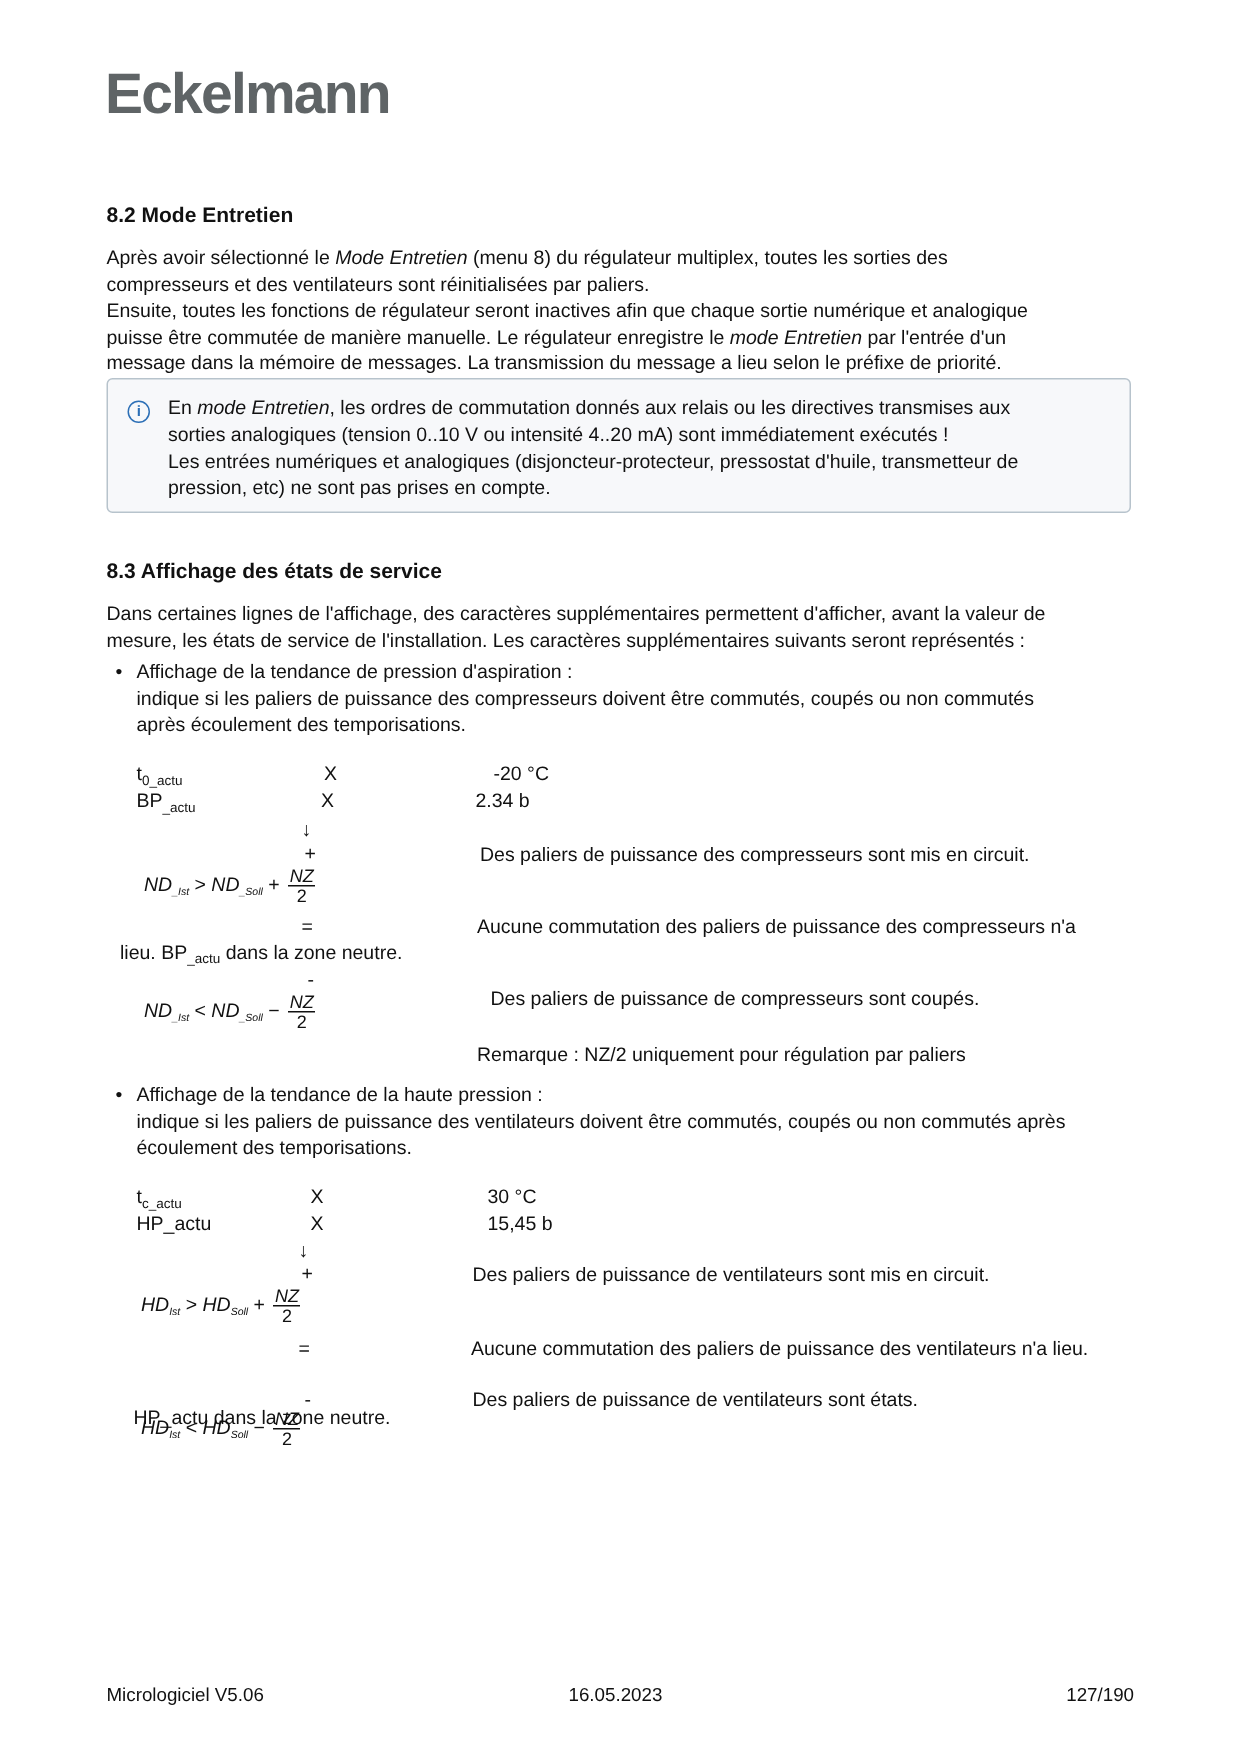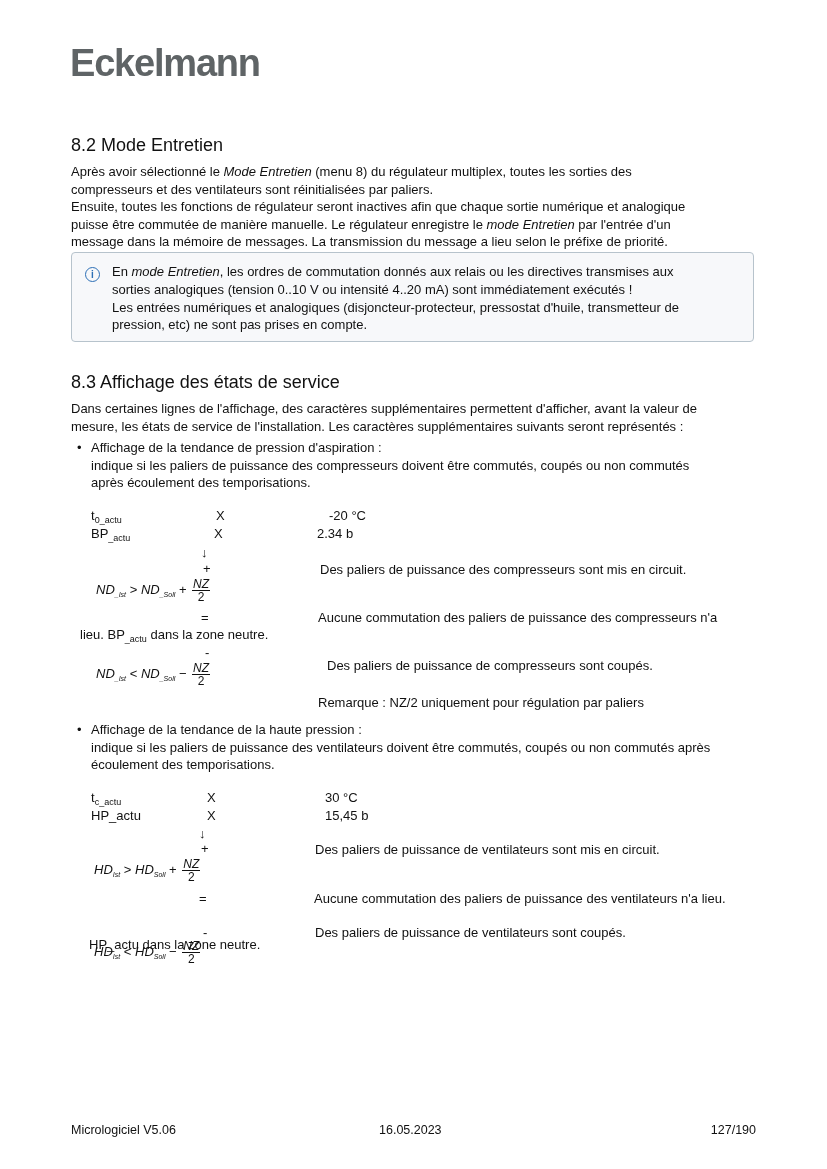--- a/index.html
+++ b/index.html
@@ -1,19 +1,19 @@
 <!DOCTYPE html>
 <html><head>
 <meta charset="utf-8">
 <style>
   html, body { margin:0; padding:0; background:#fff; }
   body { width:827px; height:1169px; position:relative; font-family:"Liberation Sans", sans-serif; color:#111; overflow:hidden; }
   .abs { position:absolute; }
   .logo { left:70px; top:42px; font-family:"Liberation Sans", sans-serif; font-weight:bold; font-size:38px; color:#5f6466; letter-spacing:-1.2px; }
-  h2 { margin:0; font-size:18px; font-weight:normal; }
+  h2 { margin:0; font-size:14px; font-weight:bold; }
   .p { font-size:13px; line-height:17.5px; }
   .note { left:71px; top:252px; width:683px; height:90px; border:1px solid #b7c3cc; border-radius:4px; background:#f7f8fa; box-sizing:border-box; }
   .note-icon { position:absolute; left:13px; top:14px; width:13px; height:13px; border:1.5px solid #2c6fb6; border-radius:50%; color:#2c6fb6; font-size:10px; line-height:13px; text-align:center; font-weight:bold; box-sizing:content-box; }
   .note-text { position:absolute; left:40px; top:10px; width:630px; font-size:13px; line-height:17.8px; }
   .bullet { position:absolute; left:-14px; }
   .t13 { font-size:13px; }
   sub { font-size:9px; vertical-align:-3px; }
   .formula { font-style:italic; font-size:13px; white-space:nowrap; }
   .formula sub { font-size:7px; font-style:italic; }
   .frac { display:inline-block; vertical-align:middle; text-align:center; font-size:12px; line-height:12px; margin-left:2px; }
@@ -110,21 +110,21 @@
 
 <div class="abs formula" style="left:94px;top:858px;">
   <span>HD</span><sub>Ist</sub><span style="font-style:normal"> &gt; </span><span>HD</span><sub>Soll</sub><span style="font-style:normal"> + </span><span class="frac"><span class="num">NZ</span><span class="den">2</span></span>
 </div>
 
 <div class="abs t13" style="left:199px;top:891px;">=</div>
 <div class="abs t13" style="left:314px;top:891px;">Aucune commutation des paliers de puissance des ventilateurs n'a lieu.</div>
 <div class="abs t13" style="left:89px;top:908px;margin-top:29px;">HP_actu dans la zone neutre.</div>
 
 <div class="abs t13" style="left:203px;top:925px;">-</div>
-<div class="abs t13" style="left:315px;top:925px;">Des paliers de puissance de ventilateurs sont coupés.</div>
+<div class="abs t13" style="left:315px;top:925px;">Des paliers de puissance de ventilateurs sont états.</div>
 
 <div class="abs formula" style="left:94px;top:940px;">
   <span>HD</span><sub>Ist</sub><span style="font-style:normal"> &lt; </span><span>HD</span><sub>Soll</sub><span style="font-style:normal"> − </span><span class="frac"><span class="num">NZ</span><span class="den">2</span></span>
 </div>
 
 <div class="abs footer" style="left:71px;top:1123px;">Micrologiciel V5.06</div>
 <div class="abs footer" style="left:379px;top:1123px;">16.05.2023</div>
 <div class="abs footer" style="right:71px;top:1123px;">127/190</div>
 
 </body></html>

